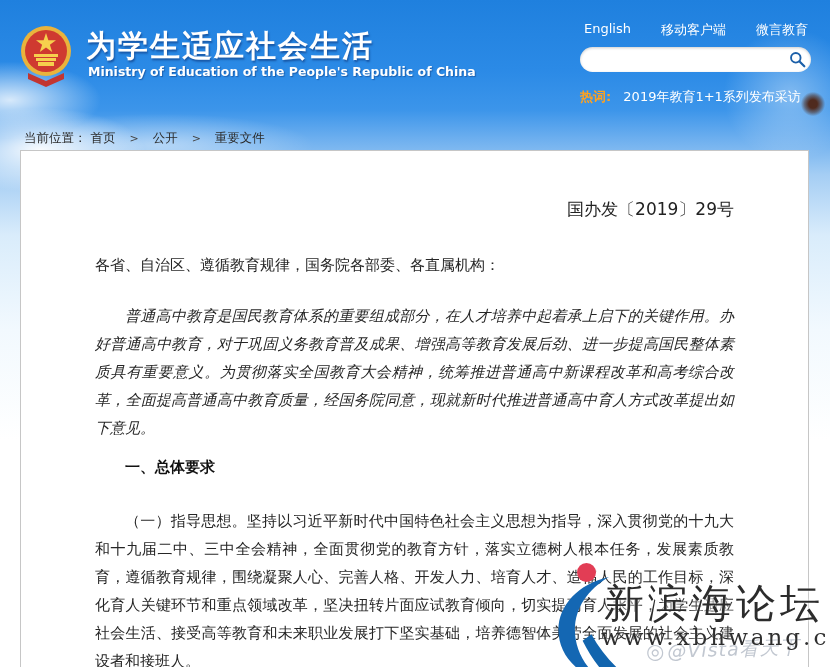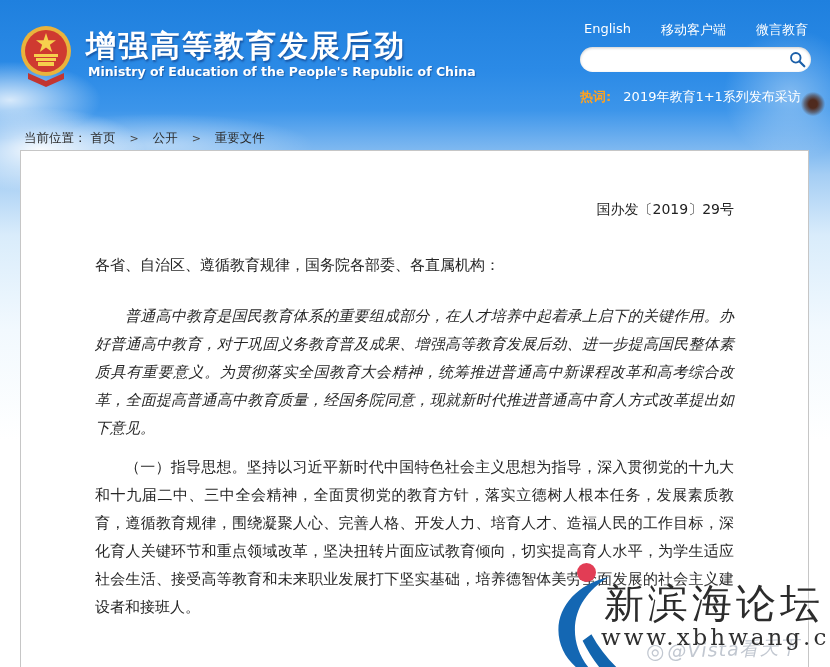--- a/index.html
+++ b/index.html
@@ -50,21 +50,21 @@
   .crumb-sep { margin:0 10px; color:#444; font-size:11px; }
 
   
   .card {
     position:absolute; left:20px; top:150px; width:789px; height:560px;
     background:#fff; border:1px solid #c6c6c6; z-index:1;
   }
   .card-inner { padding:44px 74px 0 74px; color:#262626; font-size:15px; line-height:28px; }
   .article-title { text-align:center; font-size:19px; line-height:26px; font-weight:bold;
     color:#141414; letter-spacing:.5px; margin:0 0 14px; }
-  .doc-number { text-align:right; font-size:14px; color:#222; margin:0 0 28px; }
+  .doc-number { text-align:right; font-size:17px; color:#222; margin:0 0 28px; }
   .salutation { margin:0 0 23px; }
   .para { text-align:justify; text-indent:2em; }
   .para-intro { margin:0 0 11px;font-style:italic; }
   .section-heading { font-weight:bold; text-indent:2em; margin:0 0 26px; color:#111; }
   .para-guiding { margin:0; }
 
   
   .red-dot { position:absolute; left:577px; top:563px; width:19px; height:19px; border-radius:50%;
     background:#e23d55; z-index:6; }
   .forum-logo { position:absolute; left:543px; top:577px; width:110px; height:110px; z-index:5; }
@@ -93,21 +93,21 @@
   <svg class="emblem" viewBox="0 0 52 66">
     <circle cx="26" cy="28" r="25" fill="#e9b33c"></circle>
     <circle cx="26" cy="28" r="21" fill="#cf3a30"></circle>
     <polygon fill="#f6d04d" points="26,10 28.4,17.2 36,17.2 29.9,21.7 32.2,29 26,24.5 19.8,29 22.1,21.7 16,17.2 23.6,17.2"></polygon>
     <rect x="14" y="31" width="24" height="3" fill="#f6d04d"></rect>
     <rect x="16" y="35" width="20" height="3" fill="#f6d04d"></rect>
     <rect x="18" y="39" width="16" height="4" fill="#f6d04d"></rect>
     <path d="M8,50 L26,58 L44,50 L44,56 L26,64 L8,56 Z" fill="#c23531"></path>
   </svg>
 
-  <div class="site-title">增强高等教育发展后劲</div>
+  <div class="site-title">为学生适应社会生活</div>
   <div class="site-subtitle">Ministry of Education of the People's Republic of China</div>
 
   <nav class="top-nav">
     <a>English</a>
     <a>移动客户端</a>
     <a>微言教育</a>
   </nav>
 
   <div class="search-box">
     <input type="text" placeholder="" style="">
@@ -134,20 +134,21 @@
   <a>公开</a>
   <span class="crumb-sep">&gt;</span>
   <a>重要文件</a>
 </div>
 
 <div class="card">
   <div class="card-inner">
     <div class="doc-number">国办发〔2019〕29号</div>
     <p class="salutation">各省、自治区、遵循教育规律，国务院各部委、各直属机构：</p>
     <p class="para para-intro">普通高中教育是国民教育体系的重要组成部分，在人才培养中起着承上启下的关键作用。办好普通高中教育，对于巩固义务教育普及成果、增强高等教育发展后劲、进一步提高国民整体素质具有重要意义。为贯彻落实全国教育大会精神，统筹推进普通高中新课程改革和高考综合改革，全面提高普通高中教育质量，经国务院同意，现就新时代推进普通高中育人方式改革提出如下意见。</p>
+    <p class="section-heading">一、总体要求</p>
     <p class="para para-guiding">（一）指导思想。坚持以习近平新时代中国特色社会主义思想为指导，深入贯彻党的十九大和十九届二中、三中全会精神，全面贯彻党的教育方针，落实立德树人根本任务，发展素质教育，遵循教育规律，围绕凝聚人心、完善人格、开发人力、培育人才、造福人民的工作目标，深化育人关键环节和重点领域改革，坚决扭转片面应试教育倾向，切实提高育人水平，为学生适应社会生活、接受高等教育和未来职业发展打下坚实基础，培养德智体美劳全面发展的社会主义建设者和接班人。</p>
   </div>
 </div>
 
 <div class="red-dot"></div>
 
 <svg class="forum-logo" viewBox="0 0 100 100">
   <path d="M60,0 C32,6 14,26 14,48 C14,70 30,88 56,96 C38,83 29,66 29,48 C29,28 41,11 60,0 Z" fill="#1467b3"></path>
   <path d="M44,52 C55,72 70,88 92,101 L70,101 C55,89 44,74 36,58 Z" fill="#1265ae"></path>
 </svg>

